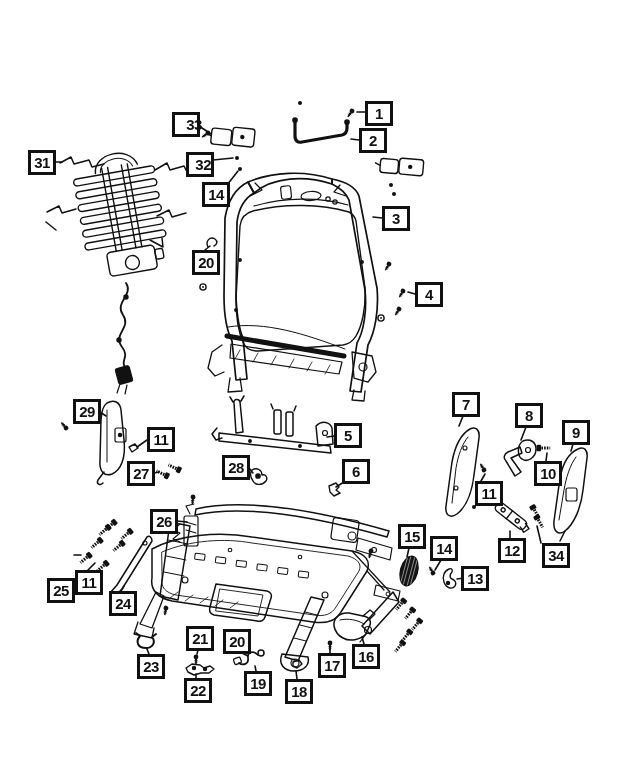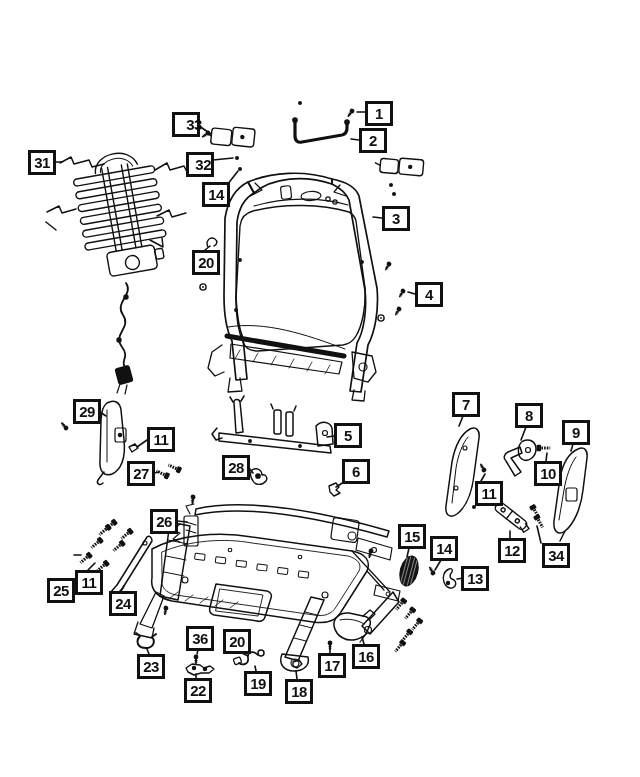--- a/index.html
+++ b/index.html
@@ -387,21 +387,21 @@
       <div class="callout" style="left: 285px; top: 679px;">
         <span>18</span>
       </div>
       <div class="callout" style="left: 244px; top: 671px;">
         <span>19</span>
       </div>
       <div class="callout" style="left: 223px; top: 629px;">
         <span>20</span>
       </div>
       <div class="callout" style="left: 186px; top: 626px;">
-        <span>36</span>
+        <span>21</span>
       </div>
       <div class="callout" style="left: 184px; top: 678px;">
         <span>22</span>
       </div>
       <div class="callout" style="left: 137px; top: 654px;">
         <span>23</span>
       </div>
       <div class="callout" style="left: 109px; top: 591px;">
         <span>24</span>
       </div>

